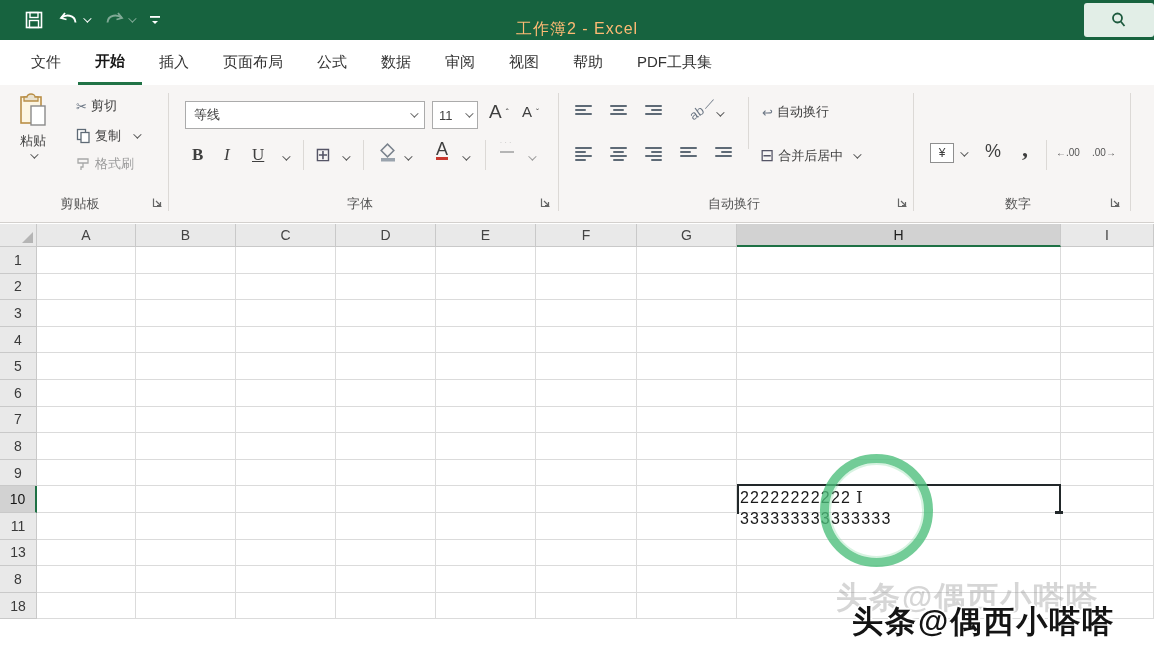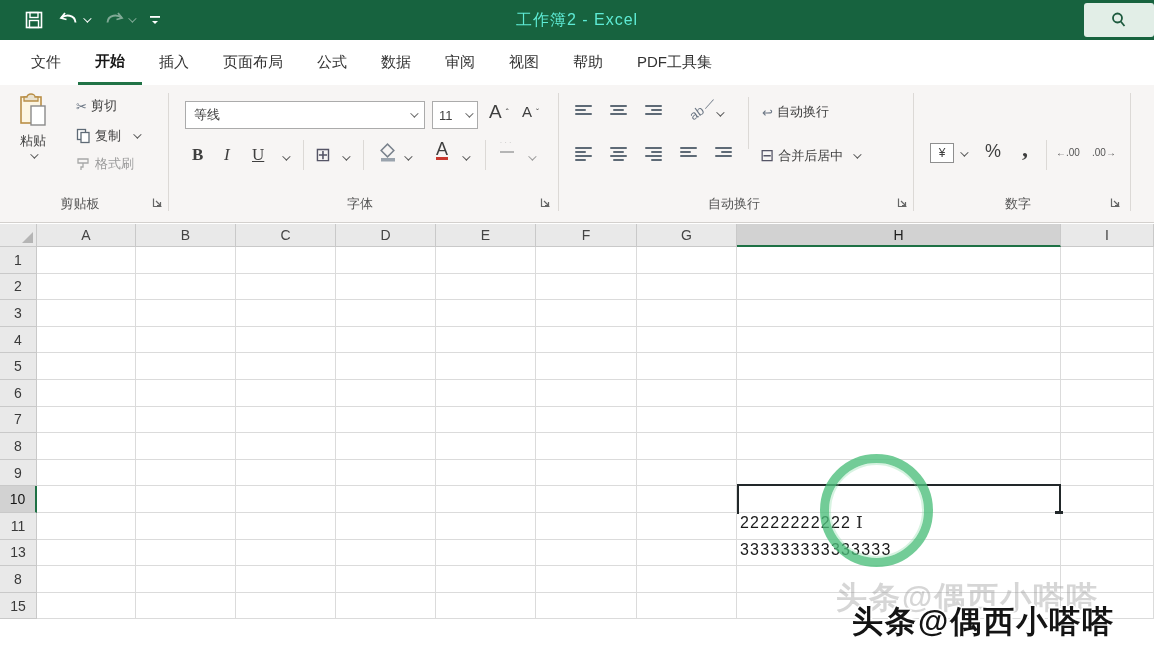--- a/index.html
+++ b/index.html
@@ -7,22 +7,22 @@
        font-family:"Liberation Sans",sans-serif;background:#fff}
 
   
   .titlebar{position:absolute;left:0;top:0;width:1154px;height:40px;background:#17633f;color:#fff}
   .qat{position:absolute;left:24px;top:0;height:40px;display:flex;align-items:center;gap:14px}
   .qbtn{display:flex;align-items:center;gap:3px;cursor:default}
   .chev{display:inline-block;width:7px;height:7px;border-right:1.6px solid currentColor;
         border-bottom:1.6px solid currentColor;transform:rotate(45deg) translateY(-2px)}
   .chev.sm{width:5px;height:5px}
   .dim{opacity:.45}
-  .apptitle{position:absolute;left:0;top:0;width:1154px;height:40px;display:flex;align-items:center;
-            justify-content:center;font-size:16px;color:#5eead4;letter-spacing:1px}
+  .apptitle{position:absolute;left:0;top:9px;width:1154px;height:40px;display:flex;align-items:center;
+            justify-content:center;font-size:16px;color:#fdba74;letter-spacing:1px}
   .searchbox{position:absolute;right:0;top:3px;width:70px;height:34px;background:#e2eee7;
              border-radius:3px;display:flex;align-items:center;justify-content:center}
 
   
   .tabrow{position:absolute;left:0;top:40px;width:1154px;height:45px;background:#fff;
           display:flex;align-items:stretch;padding-left:14px;box-sizing:border-box}
   .tab{display:flex;align-items:center;padding:0 17px;font-size:15px;color:#333;box-sizing:border-box}
   .tab.active{color:#161616;border-bottom:3px solid #217346;font-weight:bold}
 
   
@@ -59,22 +59,22 @@
   .gridbody{position:absolute;left:0;top:247px;width:1154px;height:399px}
   .grow{display:flex;height:26.6px}
   .row-h{width:37px;box-sizing:border-box;background:#e9e9e9;border-right:1px solid #c9c9c9;
          border-bottom:1px solid #c9c9c9;display:flex;align-items:center;justify-content:center;
          font-size:14px;color:#3a3a3a}
   .row-h.sel{background:#d2d2d2;border-right:2px solid #1e7145;color:#161616}
   .cell{box-sizing:border-box;border-right:1px solid #dbdbdb;border-bottom:1px solid #dbdbdb;background:#fff}
 
   
   .selb{position:absolute;background:#22282a;z-index:5}
-  .celltext{position:absolute;left:740px;top:509px;z-index:6;font-size:16px;letter-spacing:1.2px;
-            color:#191919;line-height:27px;font-family:"Liberation Sans",sans-serif}
+  .celltext{position:absolute;left:740px;top:487px;z-index:6;font-size:16px;letter-spacing:1.2px;
+            color:#191919;line-height:21px;font-family:"Liberation Sans",sans-serif}
   .ibeam{font-family:"DejaVu Serif",serif;font-size:17px;margin-left:5px;color:#2a2a2a}
   .circle{position:absolute;left:820px;top:454px;width:95px;height:95px;border:9px solid rgba(74,190,122,.78);
           border-radius:50%;z-index:7;box-shadow:inset 0 0 0 2px rgba(140,220,170,.35)}
   .wm-main{position:absolute;left:852px;top:601px;z-index:9;font-size:31px;font-weight:bold;color:#141414;
            letter-spacing:2px;white-space:nowrap;
            text-shadow:2px 0 #fff,-2px 0 #fff,0 2px #fff,0 -2px #fff,1px 1px #fff,-1px -1px #fff,1px -1px #fff,-1px 1px #fff}
   .wm-echo{position:absolute;left:836px;top:577px;z-index:8;font-size:31px;font-weight:bold;color:#9a9a9a;
            opacity:.4;letter-spacing:2px;white-space:nowrap;filter:blur(.6px)}
 </style>
 </head>
@@ -507,21 +507,21 @@
         <div class="cell" style="width: 100px;"></div>
         <div class="cell" style="width: 100px;"></div>
         <div class="cell" style="width: 100px;"></div>
         <div class="cell" style="width: 100px;"></div>
         <div class="cell" style="width: 101px;"></div>
         <div class="cell" style="width: 100px;"></div>
         <div class="cell" style="width: 324px;"></div>
         <div class="cell" style="width: 93px;"></div>
       </div>
       <div class="grow">
-        <div class="row-h">15</div>
+        <div class="row-h">18</div>
         <div class="cell" style="width: 99px;"></div>
         <div class="cell" style="width: 100px;"></div>
         <div class="cell" style="width: 100px;"></div>
         <div class="cell" style="width: 100px;"></div>
         <div class="cell" style="width: 100px;"></div>
         <div class="cell" style="width: 101px;"></div>
         <div class="cell" style="width: 100px;"></div>
         <div class="cell" style="width: 324px;"></div>
         <div class="cell" style="width: 93px;"></div>
       </div>

